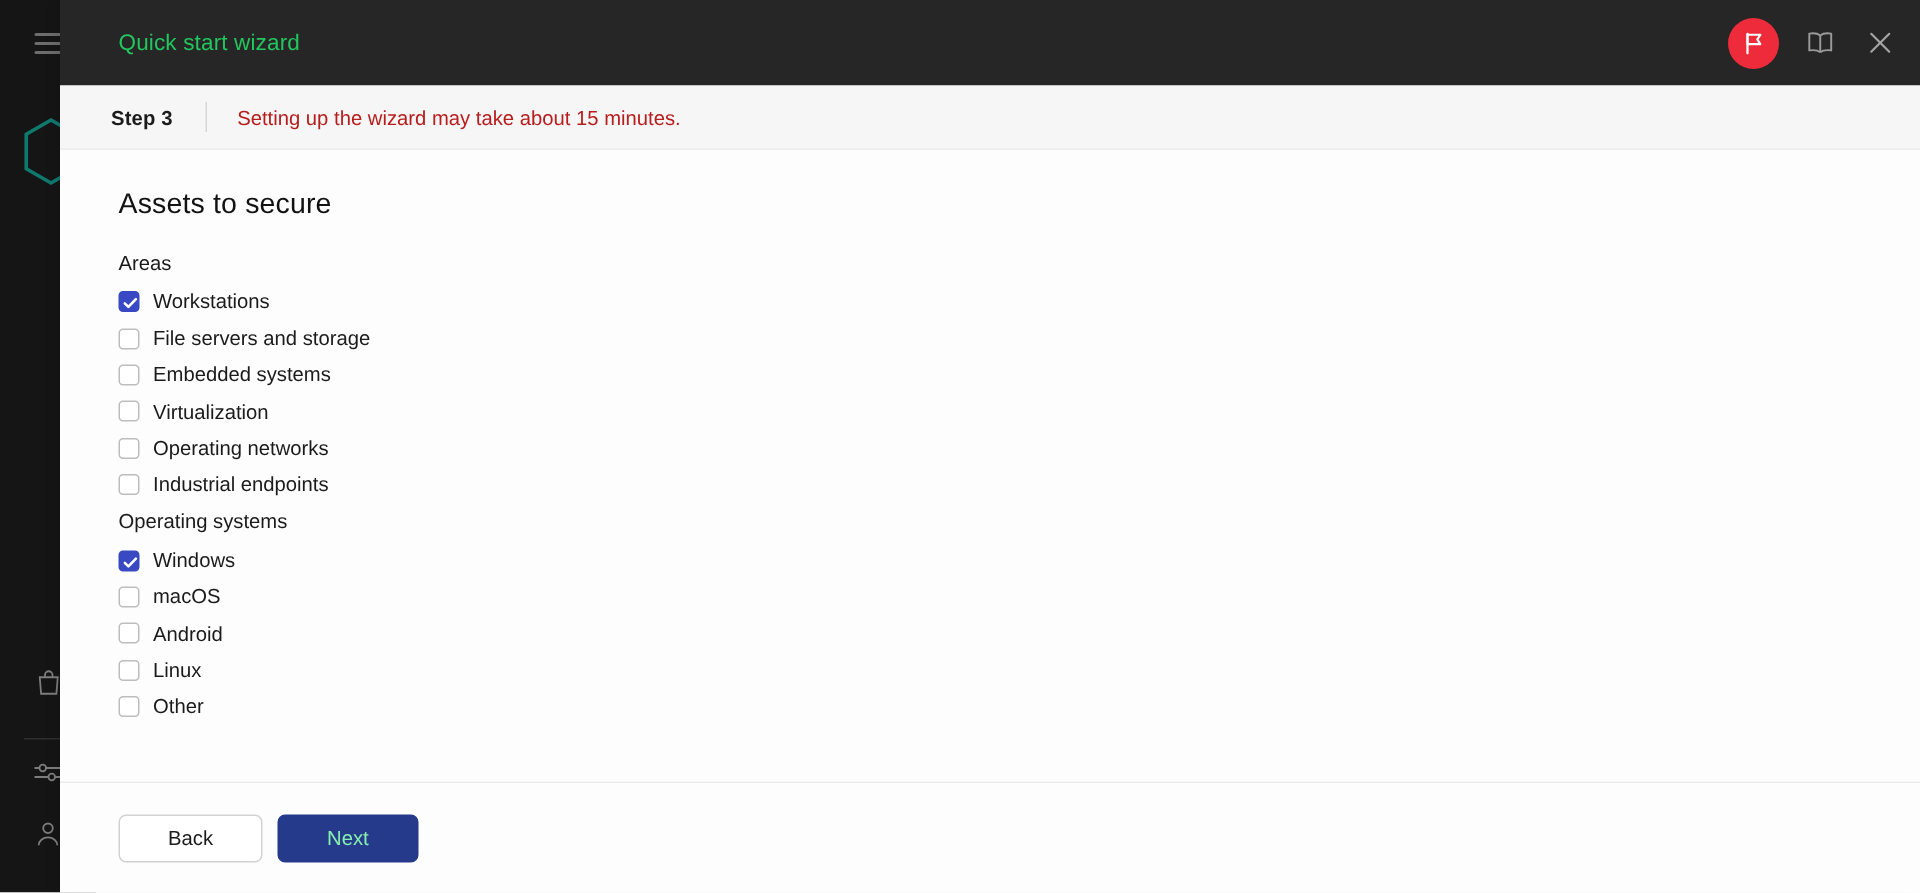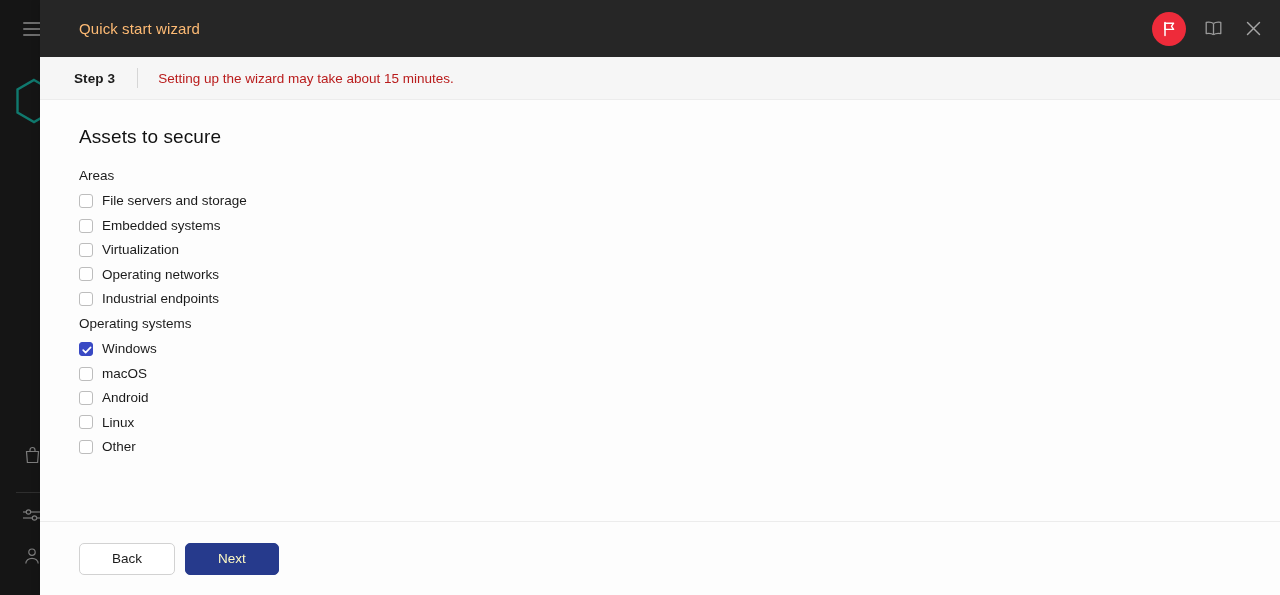--- a/index.html
+++ b/index.html
@@ -53,21 +53,21 @@
   }
 
   .wiz-header {
     height: 57px; flex: 0 0 57px;
     background: #262626;
     display: flex; align-items: center;
     padding: 0 14px 0 39px;
     color: #ffffff;
   }
   .wiz-title {
-    font-size: 15px; font-weight: 400; color: #fdba74;
+    font-size: 15px; font-weight: 400; color: #22c55e;
     letter-spacing: 0.1px;
     flex: 1 1 auto;
   }
   .wiz-header-actions { display: flex; align-items: center; gap: 14px; }
   .flag-badge {
     width: 34px; height: 34px; border-radius: 50%;
     background: #ee2b3a;
     display: flex; align-items: center; justify-content: center;
     cursor: pointer;
   }
@@ -150,21 +150,21 @@
     font-size: 13.5px;
     font-family: "Liberation Sans", sans-serif;
     display: inline-flex; align-items: center; justify-content: center;
     padding: 0 32px; cursor: pointer;
     border: 1px solid transparent;
   }
   .btn-secondary {
     background: #ffffff; color: #1b1b1b; border-color: #d2d2d2;
   }
   .btn-primary {
-    background: #263a8c; color: #fef9c3; border-color: #263a8c;
+    background: #263a8c; color: #86efac; border-color: #263a8c;
   }
 </style>
 </head>
 <body>
 
 <div id="app">
 
   <div class="rail">
 
     <div class="rail-hamburger">
@@ -240,20 +240,28 @@
       <span class="step-divider"></span>
       <span class="step-hint">Setting up the wizard may take about 15 minutes.</span>
     </div>
 
     <div class="wiz-body">
       <div class="section-title">Assets to secure</div>
 
       <div id="groups-container">
           <div class="group">
             <div class="group-label">Areas</div>
+            <div class="cb-row checked">
+              <span class="cb-box">
+                <svg width="12" height="12" viewBox="0 0 12 12" fill="none">
+                  <path d="M2.2 6.2 L4.6 8.6 L9.6 3.4" stroke="#ffffff" stroke-width="1.7" stroke-linecap="round" stroke-linejoin="round"></path>
+                </svg>
+              </span>
+              <span class="cb-label">Workstations</span>
+            </div>
             <div class="cb-row">
               <span class="cb-box"></span>
               <span class="cb-label">File servers and storage</span>
             </div>
             <div class="cb-row">
               <span class="cb-box"></span>
               <span class="cb-label">Embedded systems</span>
             </div>
             <div class="cb-row">
               <span class="cb-box"></span>

